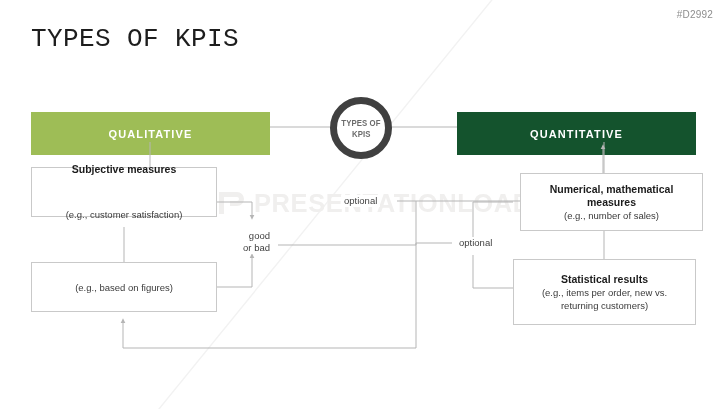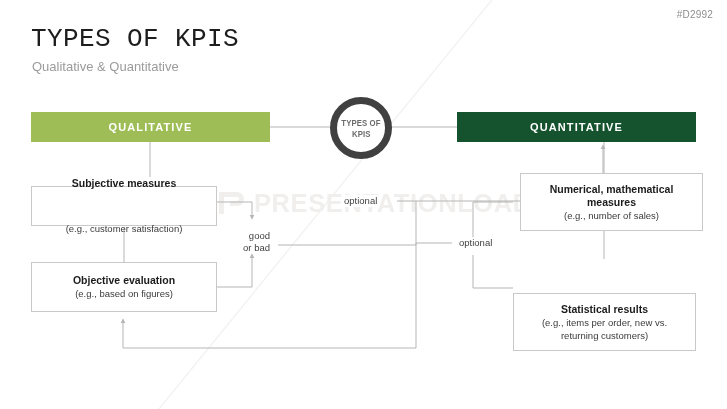--- a/index.html
+++ b/index.html
@@ -65,21 +65,21 @@
   .wm-text {
     font-size: 25.5px;
     font-weight: 700;
     letter-spacing: .6px;
     color: #f0efee;
   }
 
   
   .bar {
     position: absolute;
-    height: 30px;
+    height: 43px;
     display: flex;
     align-items: center;
     justify-content: center;
     color: #ffffff;
     font-size: 11px;
     font-weight: 700;
     letter-spacing: 1.1px;
   }
   .bar-qual { left: 31px;  top: 112px; width: 239px; background: #9ebd56; }
   .bar-quan { left: 457px; top: 112px; width: 239px; background: #14532d; }
@@ -128,24 +128,24 @@
     line-height: 13px;
   }
   .box .b-sub {
     font-size: 9.5px;
     font-weight: 400;
     color: #3a3a3a;
     line-height: 12px;
     margin-top: 1px;
   }
 
-  .box-subjective { left: 31px;  top: 186px; width: 186px; height: 40px; gap: 32px; }
+  .box-subjective { left: 31px;  top: 167px; width: 186px; height: 50px; gap: 32px; }
   .box-objective  { left: 31px;  top: 262px; width: 186px; height: 50px; }
   .box-numerical  { left: 513px; top: 173px; width: 183px; height: 58px; margin-left: 7px; }
-  .box-statistical{ left: 513px; top: 259px; width: 183px; height: 58px; margin-top: 34px; }
+  .box-statistical{ left: 513px; top: 259px; width: 183px; height: 66px; }
 
   
   .conn-label {
     position: absolute;
     font-size: 9.5px;
     color: #3f3f3f;
     line-height: 12px;
     text-align: right;
     background: #ffffff;
     padding: 0 3px;
@@ -168,21 +168,20 @@
 <body>
 
 <div id="slide">
 
   <svg class="diag">
     <line x1="500" y1="-10" x2="150" y2="420" stroke="#f2f2f2" stroke-width="1.4"></line>
   </svg>
 
   <div class="slide-code">#D2992</div>
   <div class="title">TYPES OF KPIS</div>
-  <div class="subtitle">Qualitative &amp; Quantitative</div>
 
   <div class="watermark">
     <span class="wm-mark">
       <svg width="30" height="30" viewBox="0 0 30 30">
         <path d="M2 4 h18 a7 7 0 0 1 0 14 h-7 v-5 h7 a2 2 0 0 0 0-4 h-13 v17 h-5 z" fill="#f0efee"></path>
       </svg>
     </span>
     <span class="wm-text">PRESENTATIONLOAD</span>
   </div>
 
@@ -233,21 +232,20 @@
     <span>TYPES OF</span>
     <span>KPIS</span>
   </div>
 
   <div class="box box-subjective">
     <div class="b-title">Subjective measures</div>
     <div class="b-sub">(e.g., customer satisfaction)</div>
   </div>
 
   <div class="box box-objective">
-    <div class="b-title">Objective evaluation</div>
     <div class="b-sub">(e.g., based on figures)</div>
   </div>
 
   <div class="box box-numerical">
     <div class="b-title">Numerical, mathematical</div>
     <div class="b-title">measures</div>
     <div class="b-sub">(e.g., number of sales)</div>
   </div>
 
   <div class="box box-statistical">

